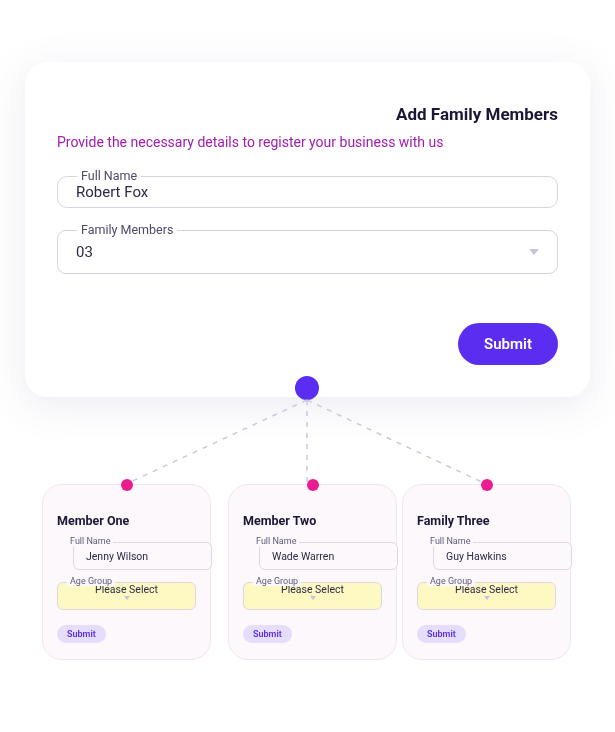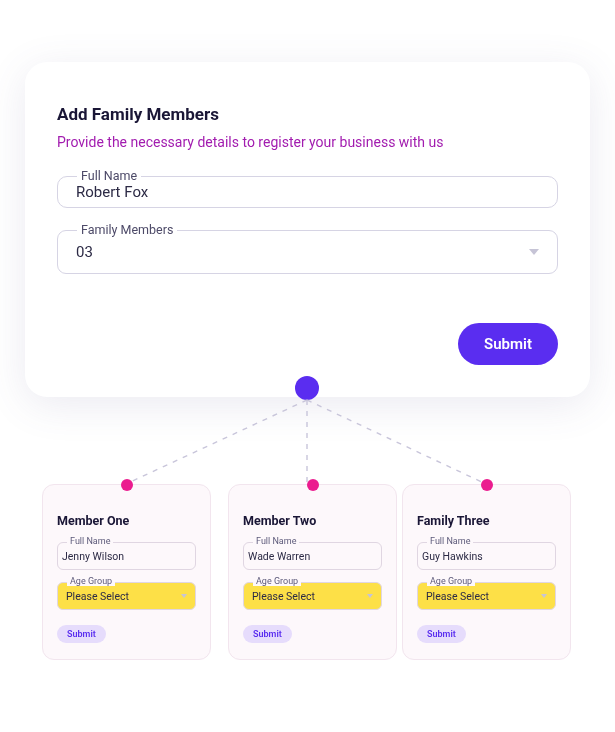--- a/index.html
+++ b/index.html
@@ -20,20 +20,21 @@
     border-radius: 22px;
     box-shadow: 0 8px 40px rgba(90, 80, 140, 0.12);
     padding: 42px 32px 32px 32px;
   }
 
   .main-title {
     font-size: 17px;
     font-weight: 700;
     color: #1a1636;
     margin-bottom: 10px;
+    text-align: right;
   }
 
   .main-subtitle {
     font-size: 14px;
     color: #a21caf;
     margin-bottom: 26px;
   }
 
   .field {
     position: relative;
@@ -117,21 +118,21 @@
     pointer-events: none;
   }
 
   .member-card {
     position: absolute;
     top: 484px;
     width: 169px;
     height: 176px;
     background: #fdf8fb;
     border: 1px solid #f2e5ee;
-    border-radius: 12px;
+    border-radius: 20px;
     padding: 28px 14px 14px 14px;
   }
   .m1 { left: 42px; }
   .m2 { left: 228px; }
   .m3 { left: 402px; }
 
   .pink-dot {
     position: absolute;
     top: -6px;
     left: 50%;
@@ -162,41 +163,42 @@
     padding: 0 3px;
     font-size: 9px;
     color: #5d5a7a;
   }
 
   .m-input {
     width: 100%;
     height: 28px;
     border: 1px solid #e0d6e2;
     border-radius: 6px;
-    padding: 0 4px;
+    padding: 0 12px;
     font-size: 10.5px;
     color: #2c2a45;
     font-family: inherit;
     outline: none;
     background: #fdf8fb;
+    margin-left: 16px;
   }
 
   .m-select {
     width: 100%;
     height: 28px;
     border: 1px solid #e0d6e2;
     border-radius: 6px;
     padding: 0 8px;
     font-size: 10.5px;
     color: #2c2a45;
     display: flex;
     align-items: center;
-    justify-content: space-between;
-    background: #fde047;
-    cursor: pointer;
+    background: #fef9c3;
+    cursor: pointer;
+    flex-direction: column;
   }
 
   .m-chev {
     width: 0; height: 0;
     border-left: 3.5px solid transparent;
     border-right: 3.5px solid transparent;
     border-top: 4px solid #c6c4d6;
   }
 
   .m-submit {

